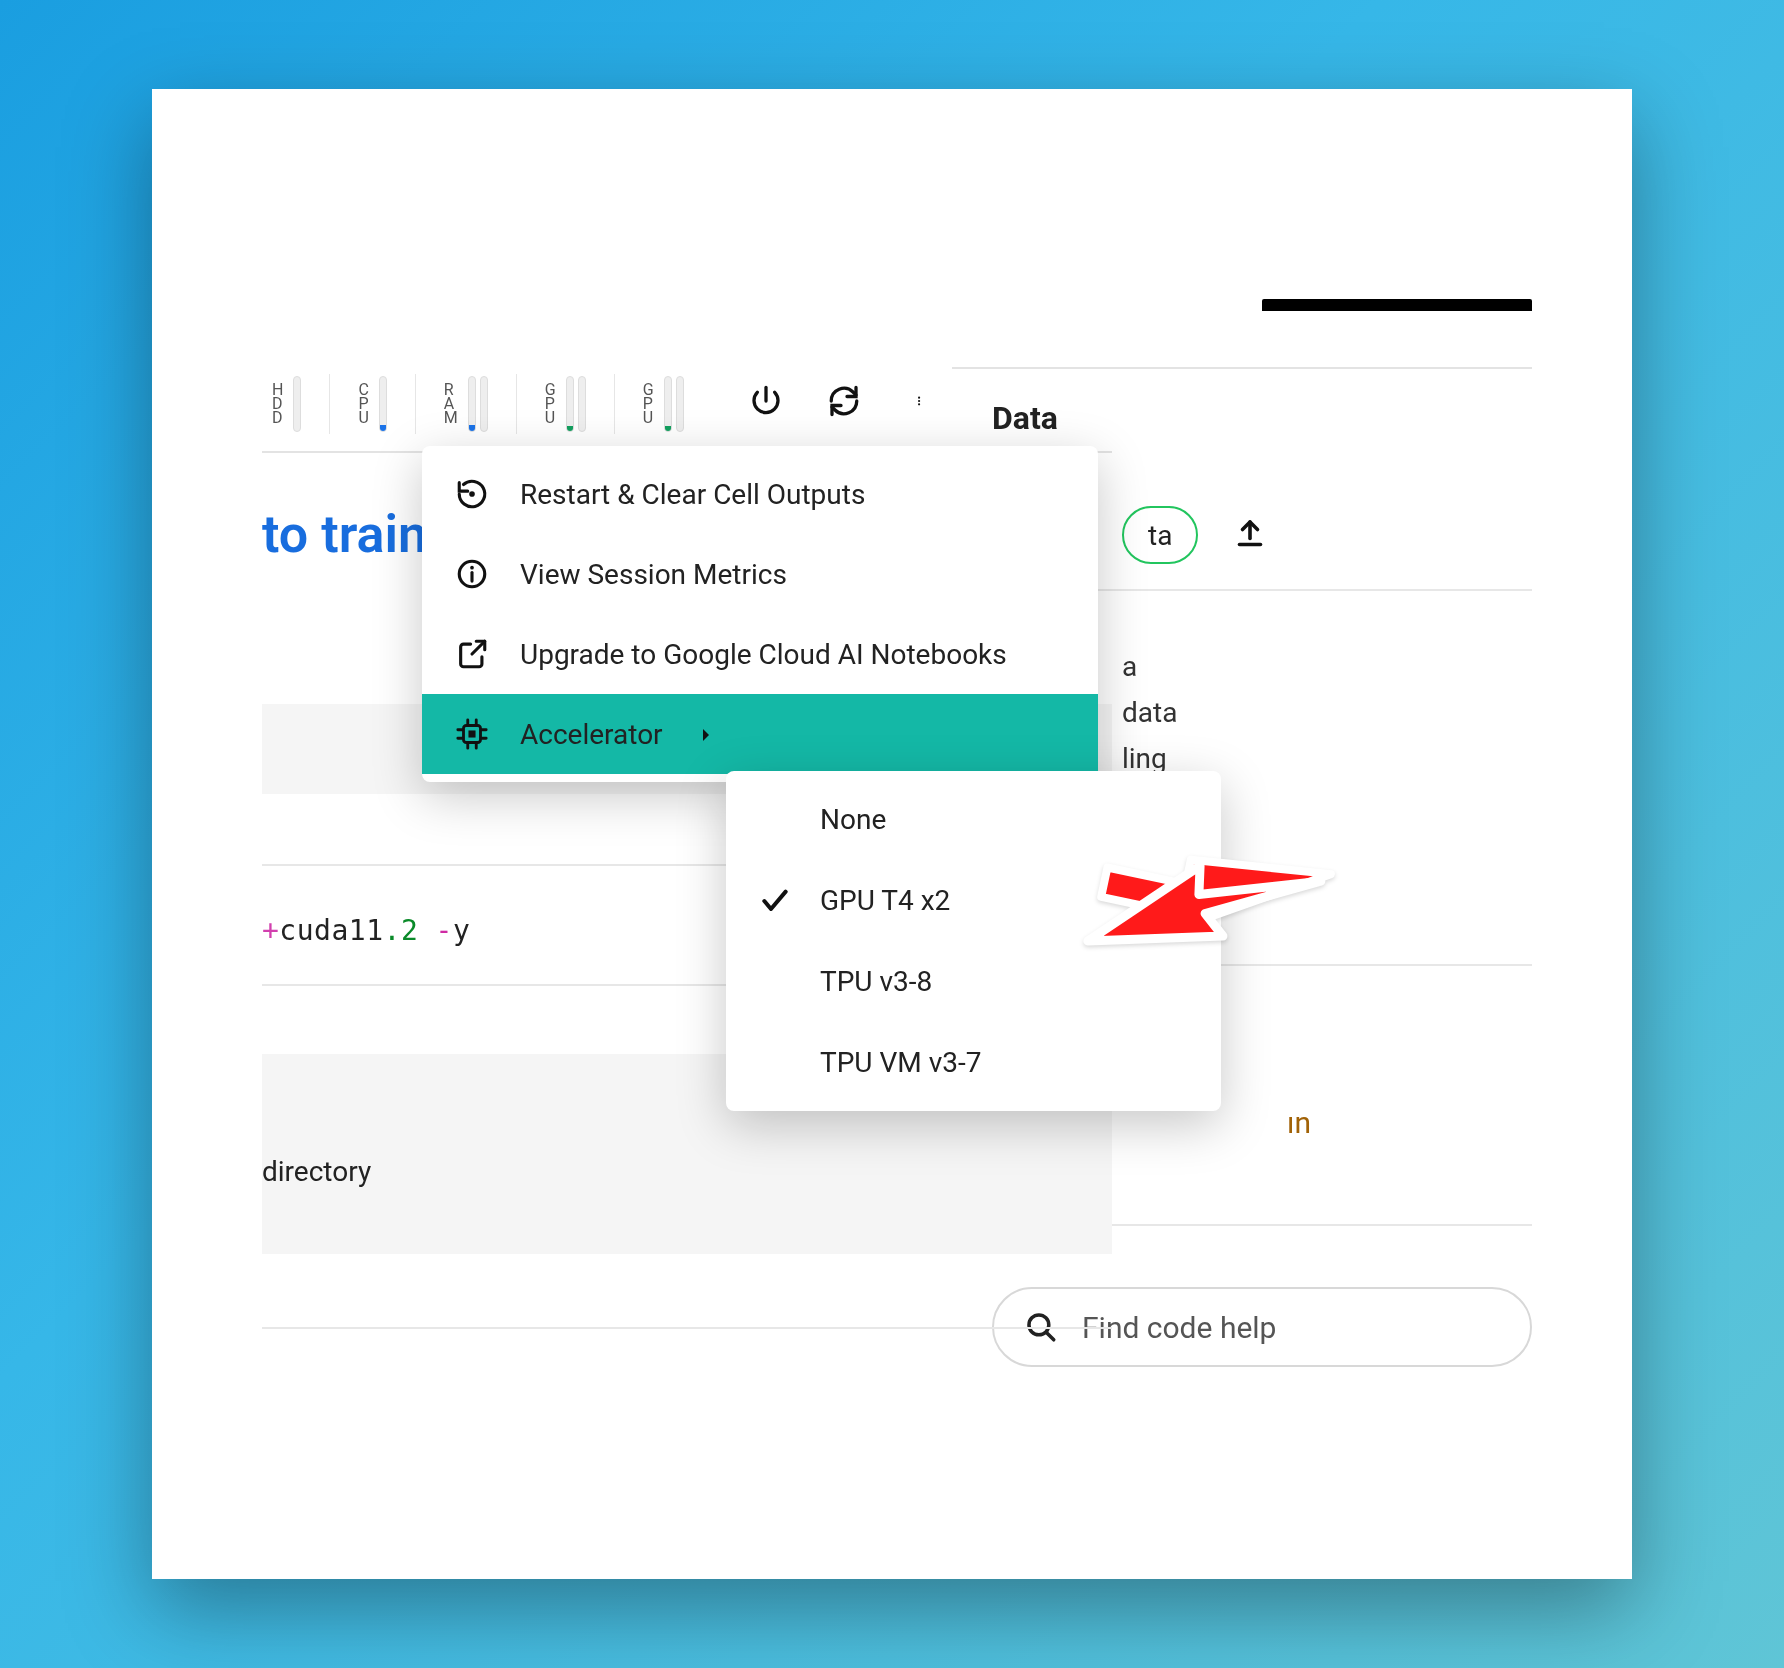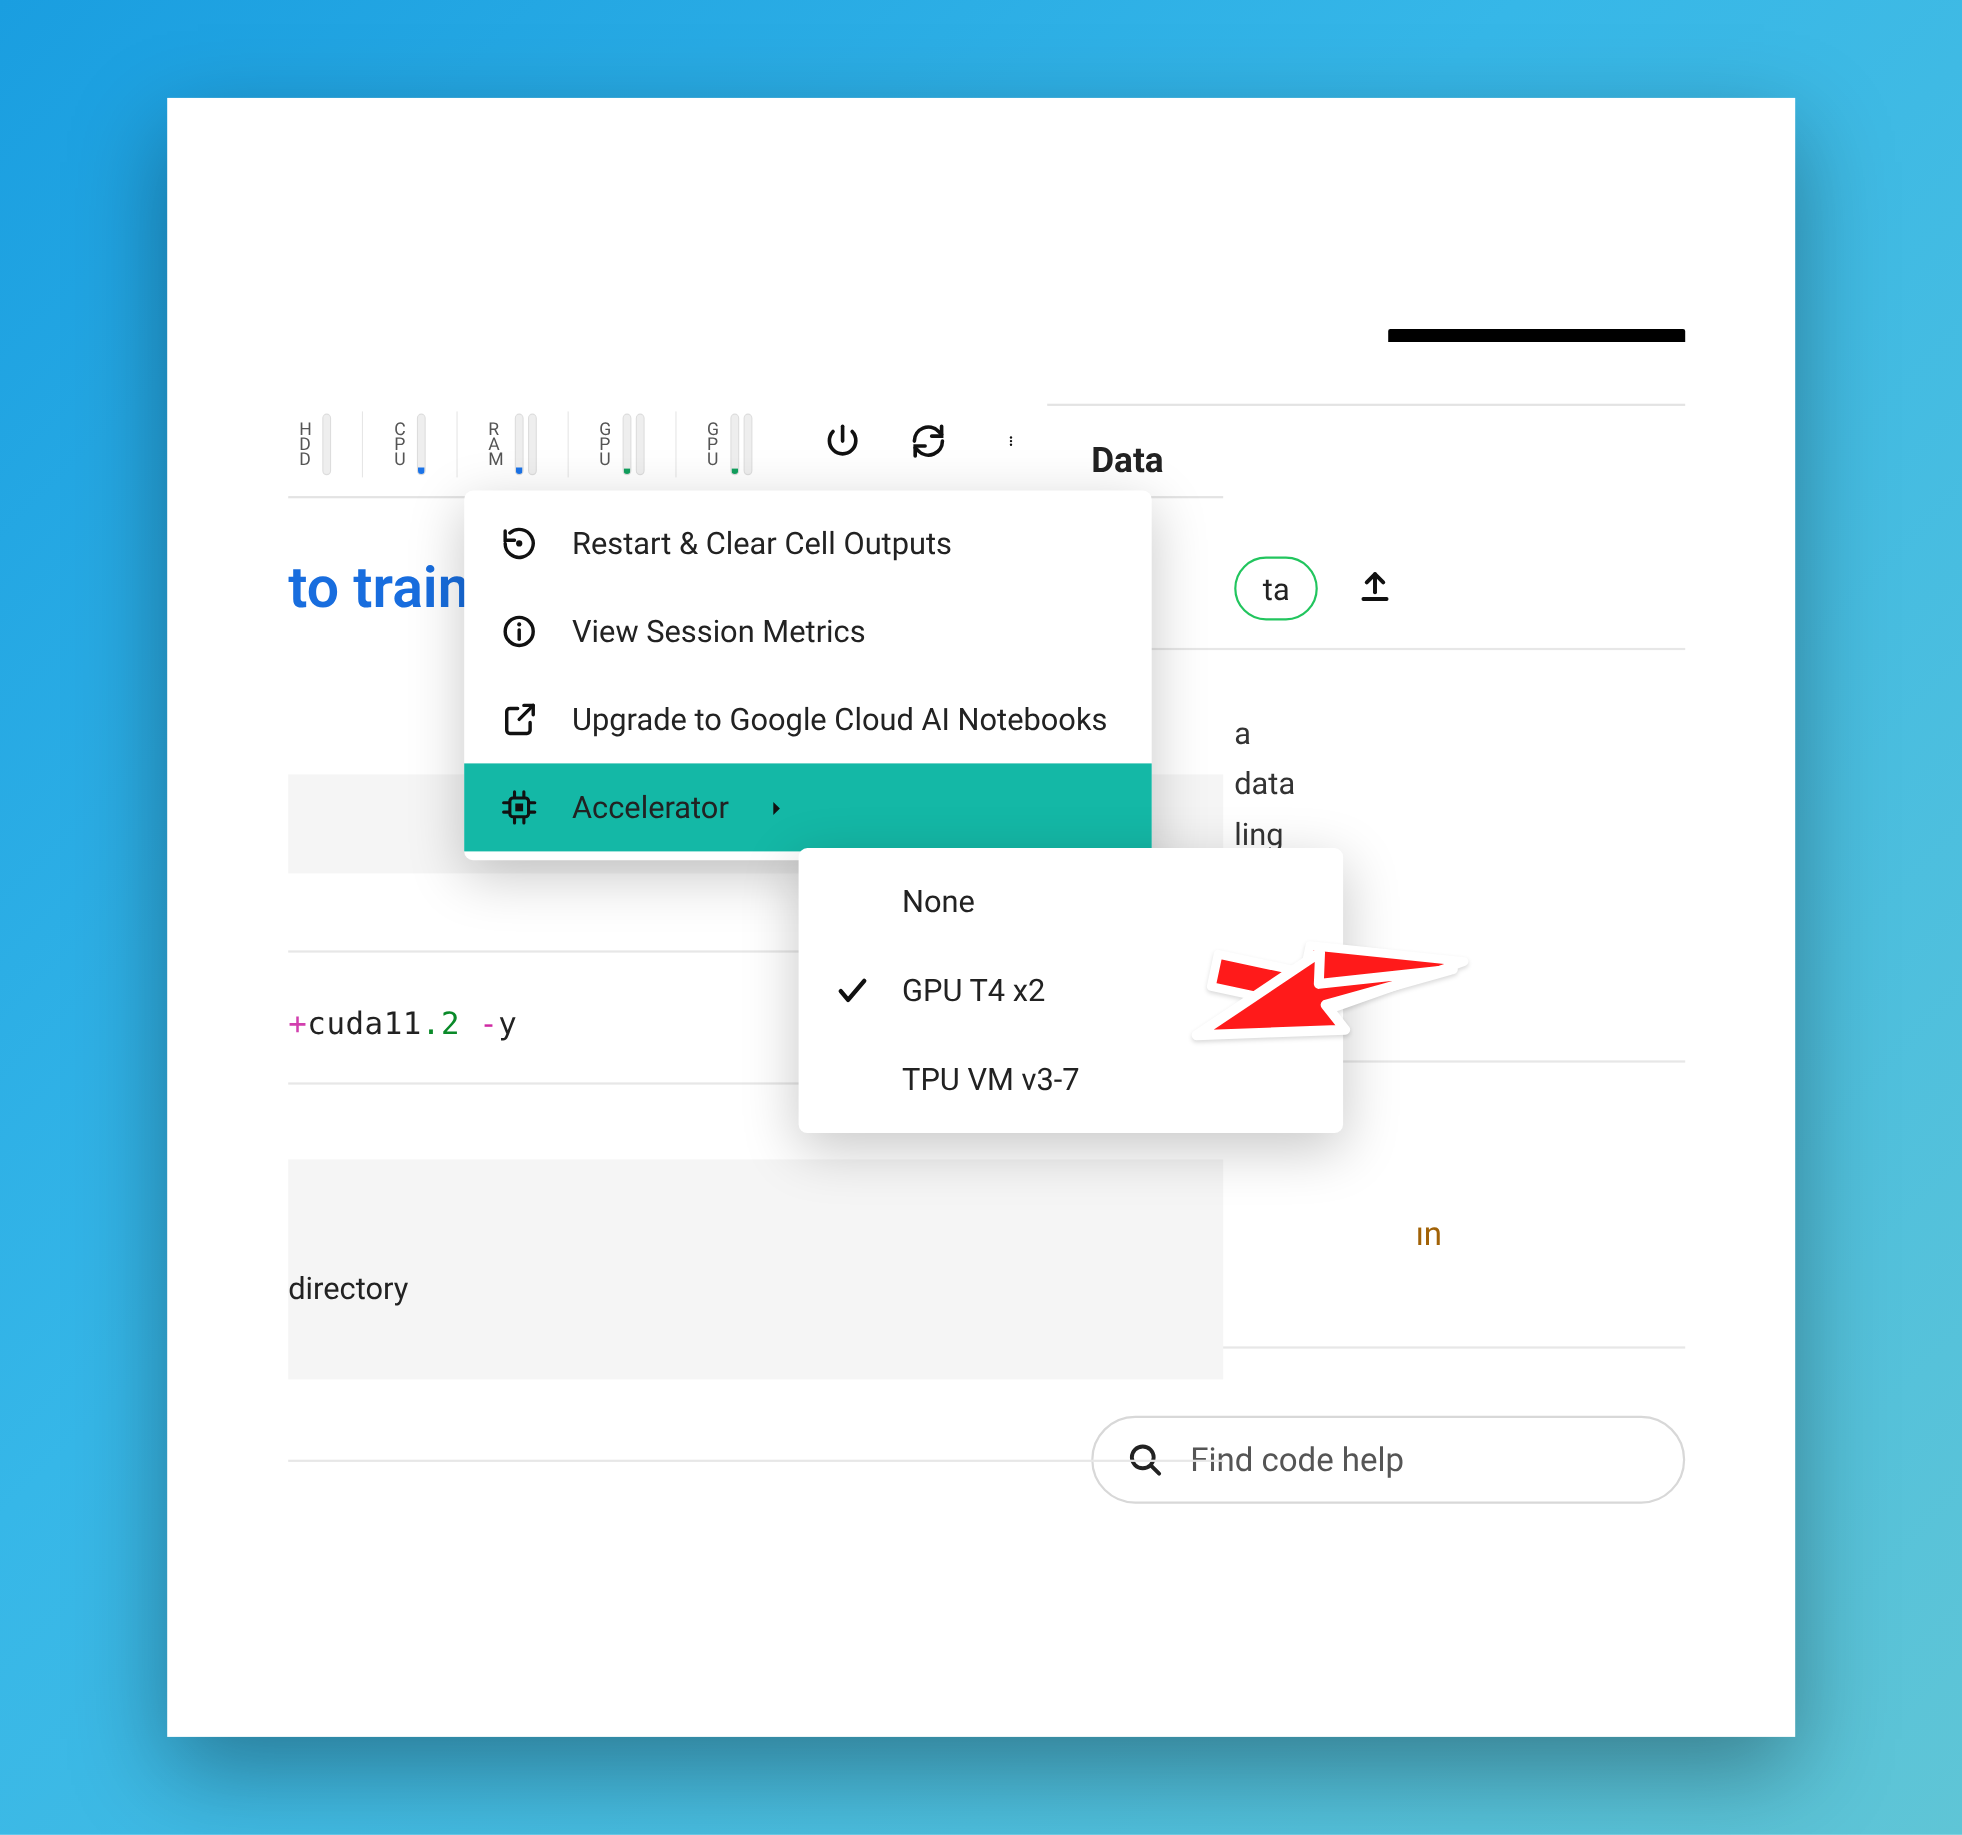--- a/index.html
+++ b/index.html
@@ -54,21 +54,21 @@
   .tok-num  { color:#0a8a29; }
   .tok-dash { color:#cf2aa3; }
   .hr-main { position:absolute; left:110px; right:520px; height:2px; background:#e7e7e7; }
 
   
   .menu {
     position:absolute; background:#fff; border-radius:8px;
     box-shadow: 0 14px 50px rgba(0,0,0,0.22);
     font-size:28px; color:#222;
   }
-  .menu.primary { left:270px; top:357px; width:625px; padding:8px 0; }
+  .menu.primary { left:270px; top:357px; width:676px; padding:8px 0; }
   .menu-item { display:flex; align-items:center; gap:30px; padding:22px 32px; }
   .menu-item.hover { background:#14b8a6; }
   .menu-item .mi-icon { width:36px; height:36px; display:flex; align-items:center; justify-content:center; flex-shrink:0; }
   .menu-item .chev { margin-left:4px; }
   .submenu { left:574px; top:682px; width:495px; padding:8px 0; }
   .submenu .menu-item { padding:24px 32px; gap:28px;text-align:right; }
   .submenu .check { width:34px; display:flex; justify-content:center; }
   
   .arrow-wrap { position:absolute; left:920px; top:760px; width:270px; height:110px; pointer-events:none; filter: drop-shadow(0 2px 2px rgba(0,0,0,0.15)); }
 
@@ -258,20 +258,24 @@
       <span class="check"></span>
       <span>None</span>
     </div>
     <div class="menu-item">
       <span class="check">
         <svg viewBox="0 0 24 24" width="32" height="32" fill="none" stroke="#111" stroke-width="3" stroke-linecap="round" stroke-linejoin="round">
             <path d="M4 12l5 6L20 5"></path>
           </svg>
       </span>
       <span>GPU T4 x2</span>
+    </div>
+    <div class="menu-item">
+      <span class="check"></span>
+      <span>TPU v3-8</span>
     </div>
     <div class="menu-item">
       <span class="check"></span>
       <span>TPU VM v3-7</span>
     </div>
   </div>
 
   <div class="arrow-wrap">
     <svg viewBox="0 0 270 110" width="270" height="110">
       <defs>

